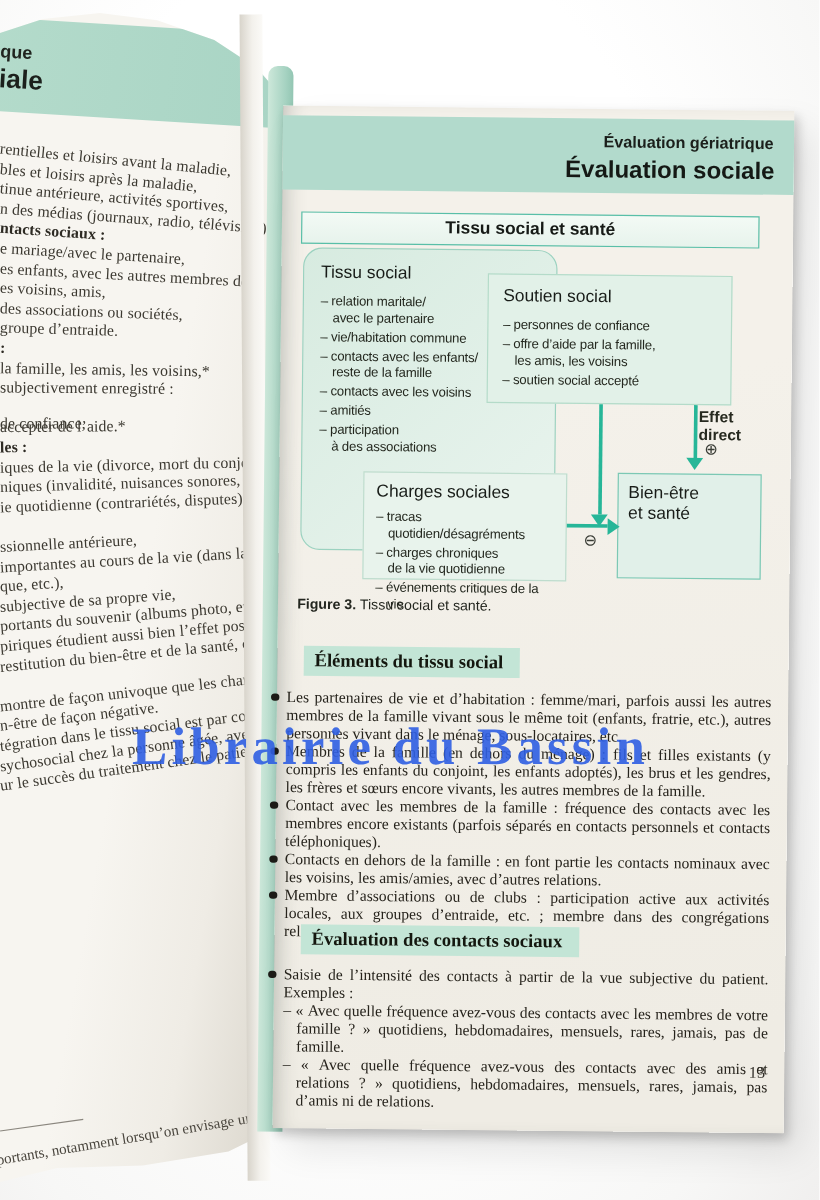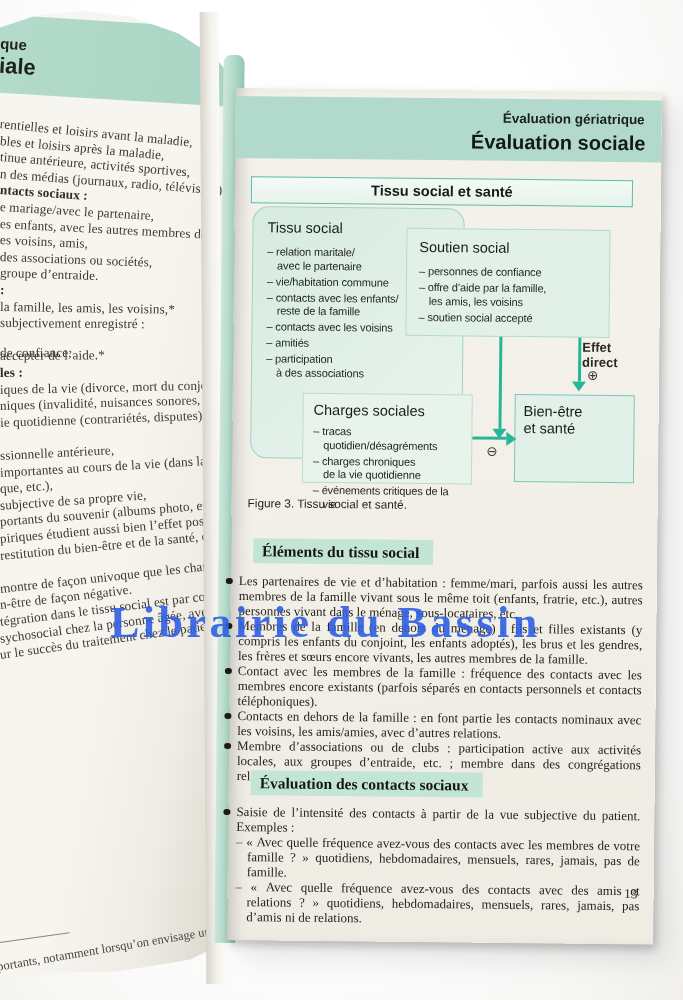--- a/index.html
+++ b/index.html
@@ -68,21 +68,21 @@
     border-right:7px solid transparent;border-top:10px solid #27b698;}
   .ah-right{position:absolute;width:0;height:0;border-top:7px solid transparent;
     border-bottom:7px solid transparent;border-left:10px solid #27b698;}
   .dg-label{position:absolute;font-size:13px;line-height:15px;color:#26291f;white-space:pre-line;font-weight:bold;}
   .lab-tampon{left:232px;top:264px;width:82px;text-align:center;}
   .lab-direct{left:349px;top:248px;text-align:left;}
   .sign{position:absolute;font-family:"DejaVu Sans",sans-serif;font-size:13.5px;color:#3a3d36;}
 
   .caption{position:absolute;left:16px;top:408px;font-family:"Liberation Sans",sans-serif;
     font-size:11.8px;color:#23261f;}
-  .cap-b{font-weight:normal;}
+  .cap-b{font-weight:bold;}
 
   .hl{position:absolute;left:22px;height:25px;line-height:25px;background:#c3e5d6;
     padding:0 14px 0 9px;font-weight:bold;font-size:15.5px;color:#14170f;}
   .h1{top:450px;}
   .h2{top:682px;}
 
   .blist{position:absolute;left:8px;width:404px;}
   .l1{top:485px;}
   .l2{top:716px;}
   .brow{position:relative;margin:0;}

